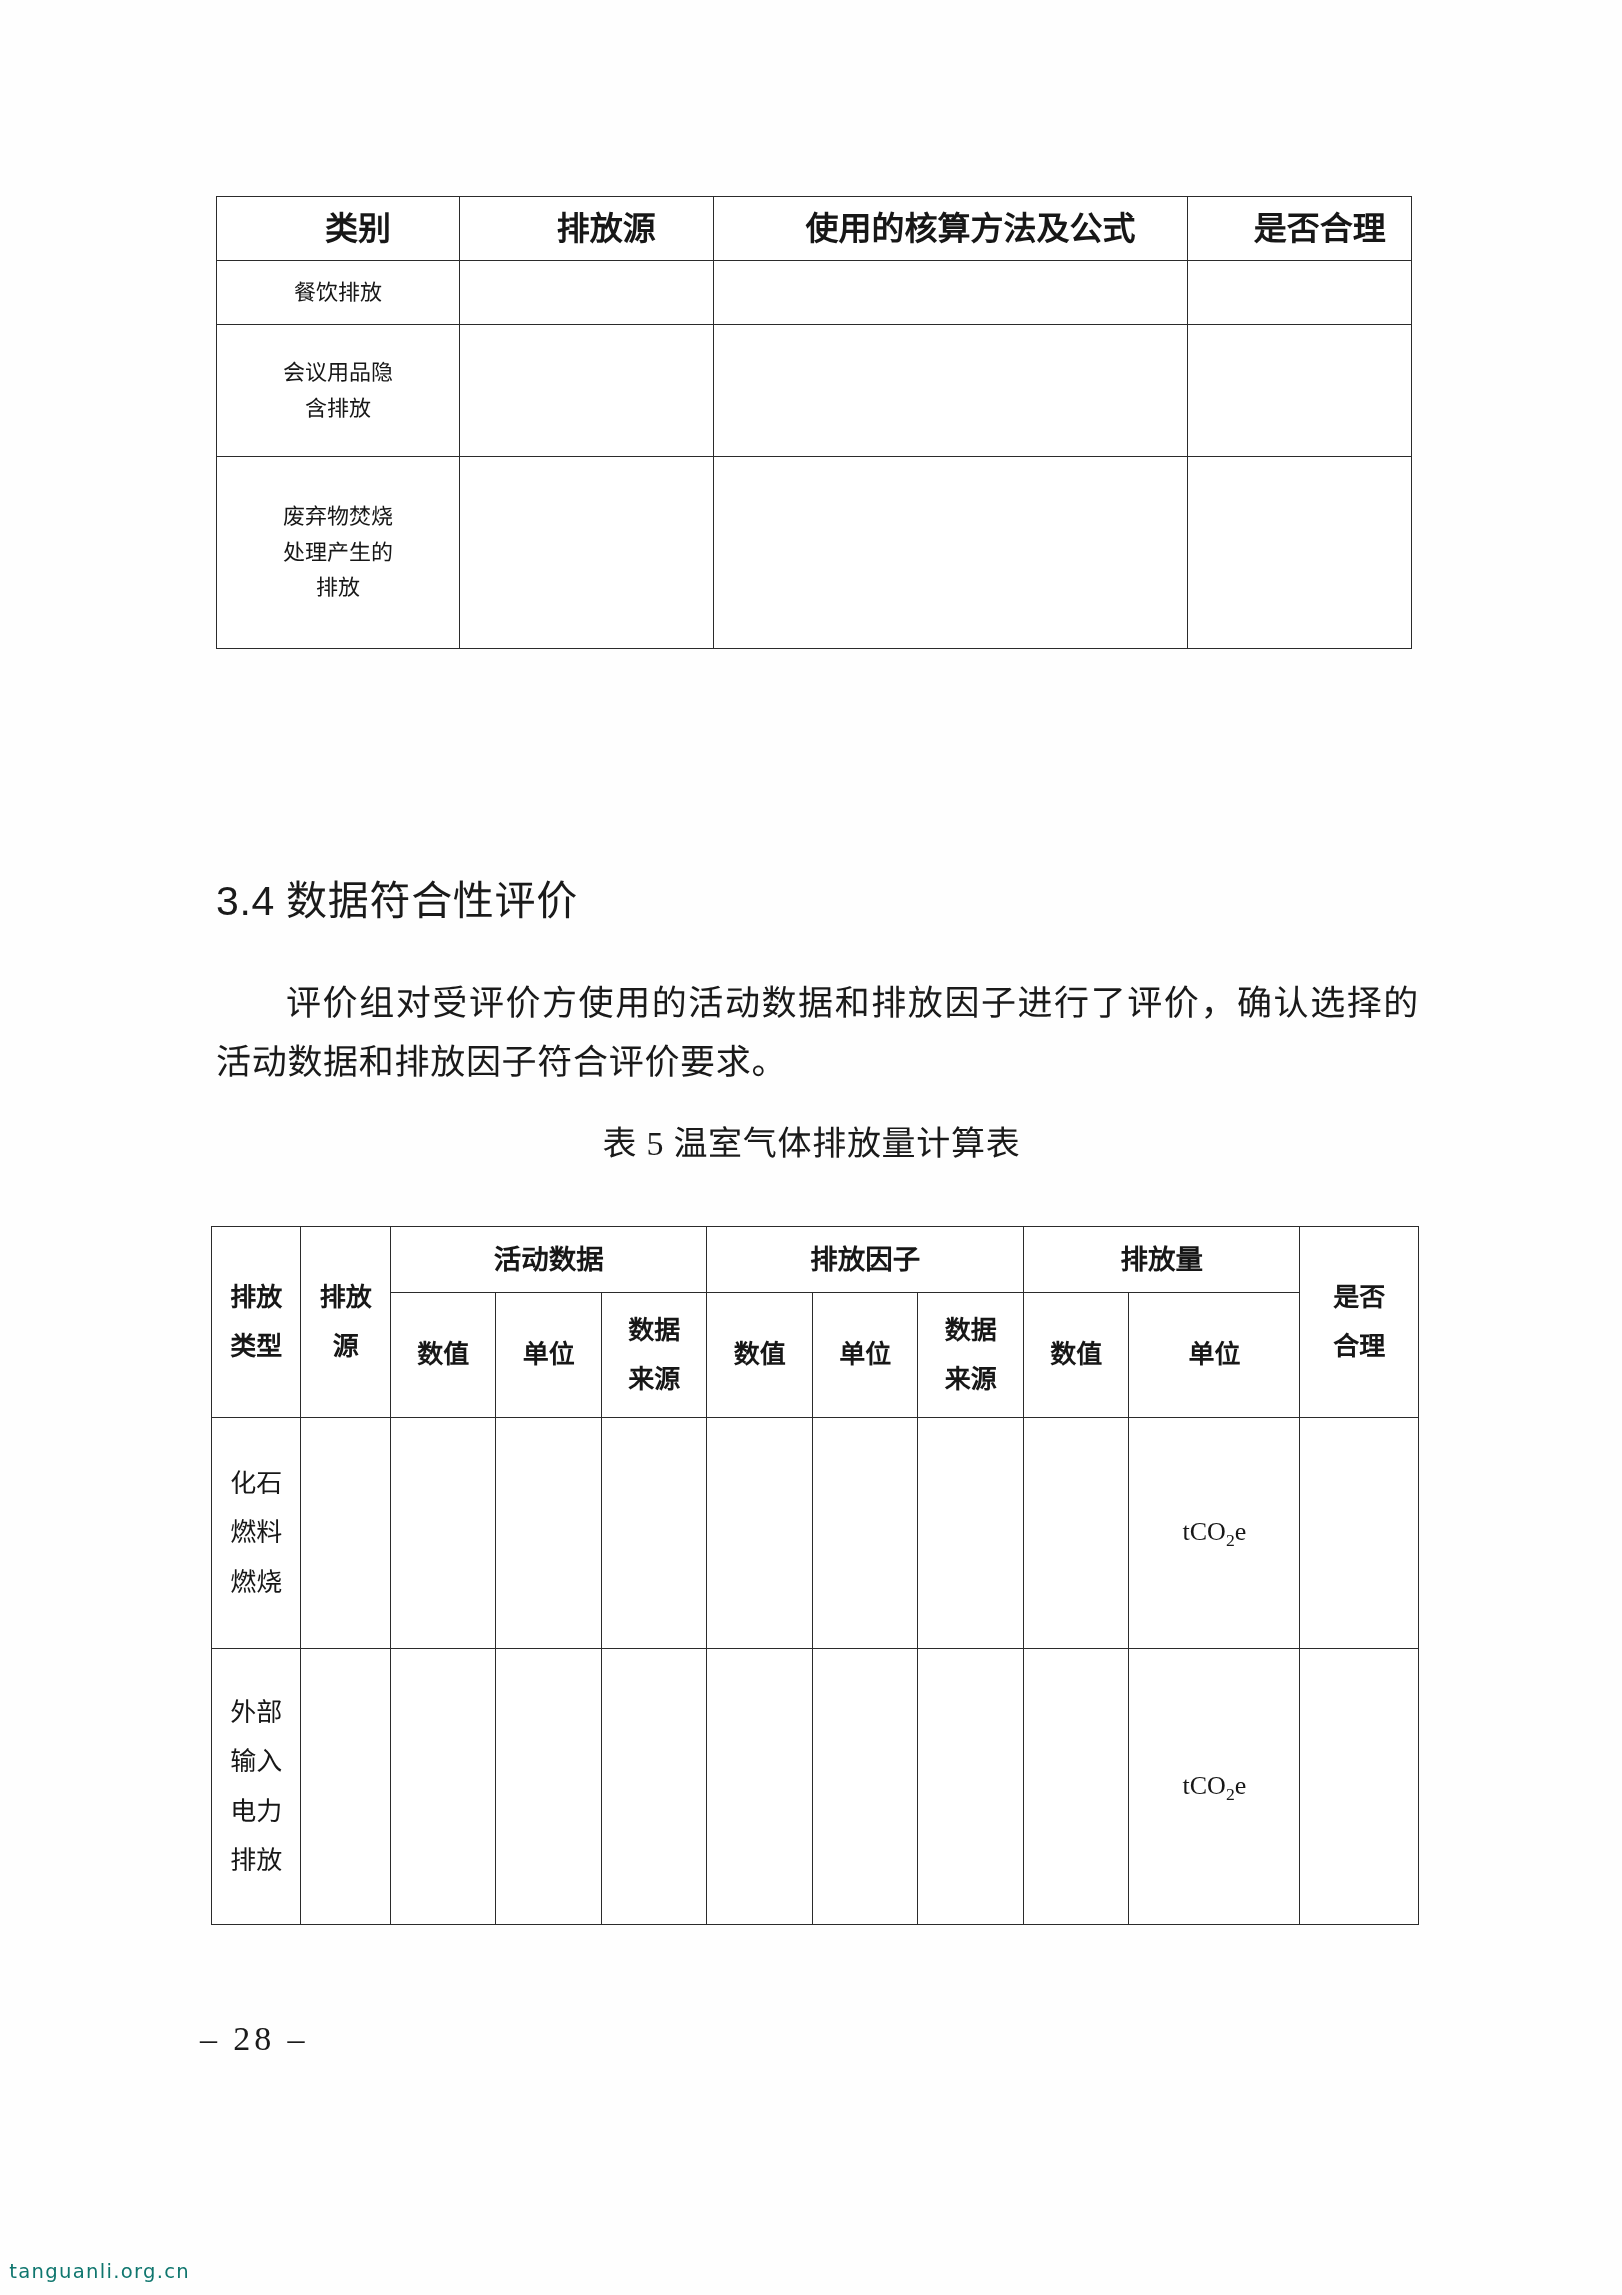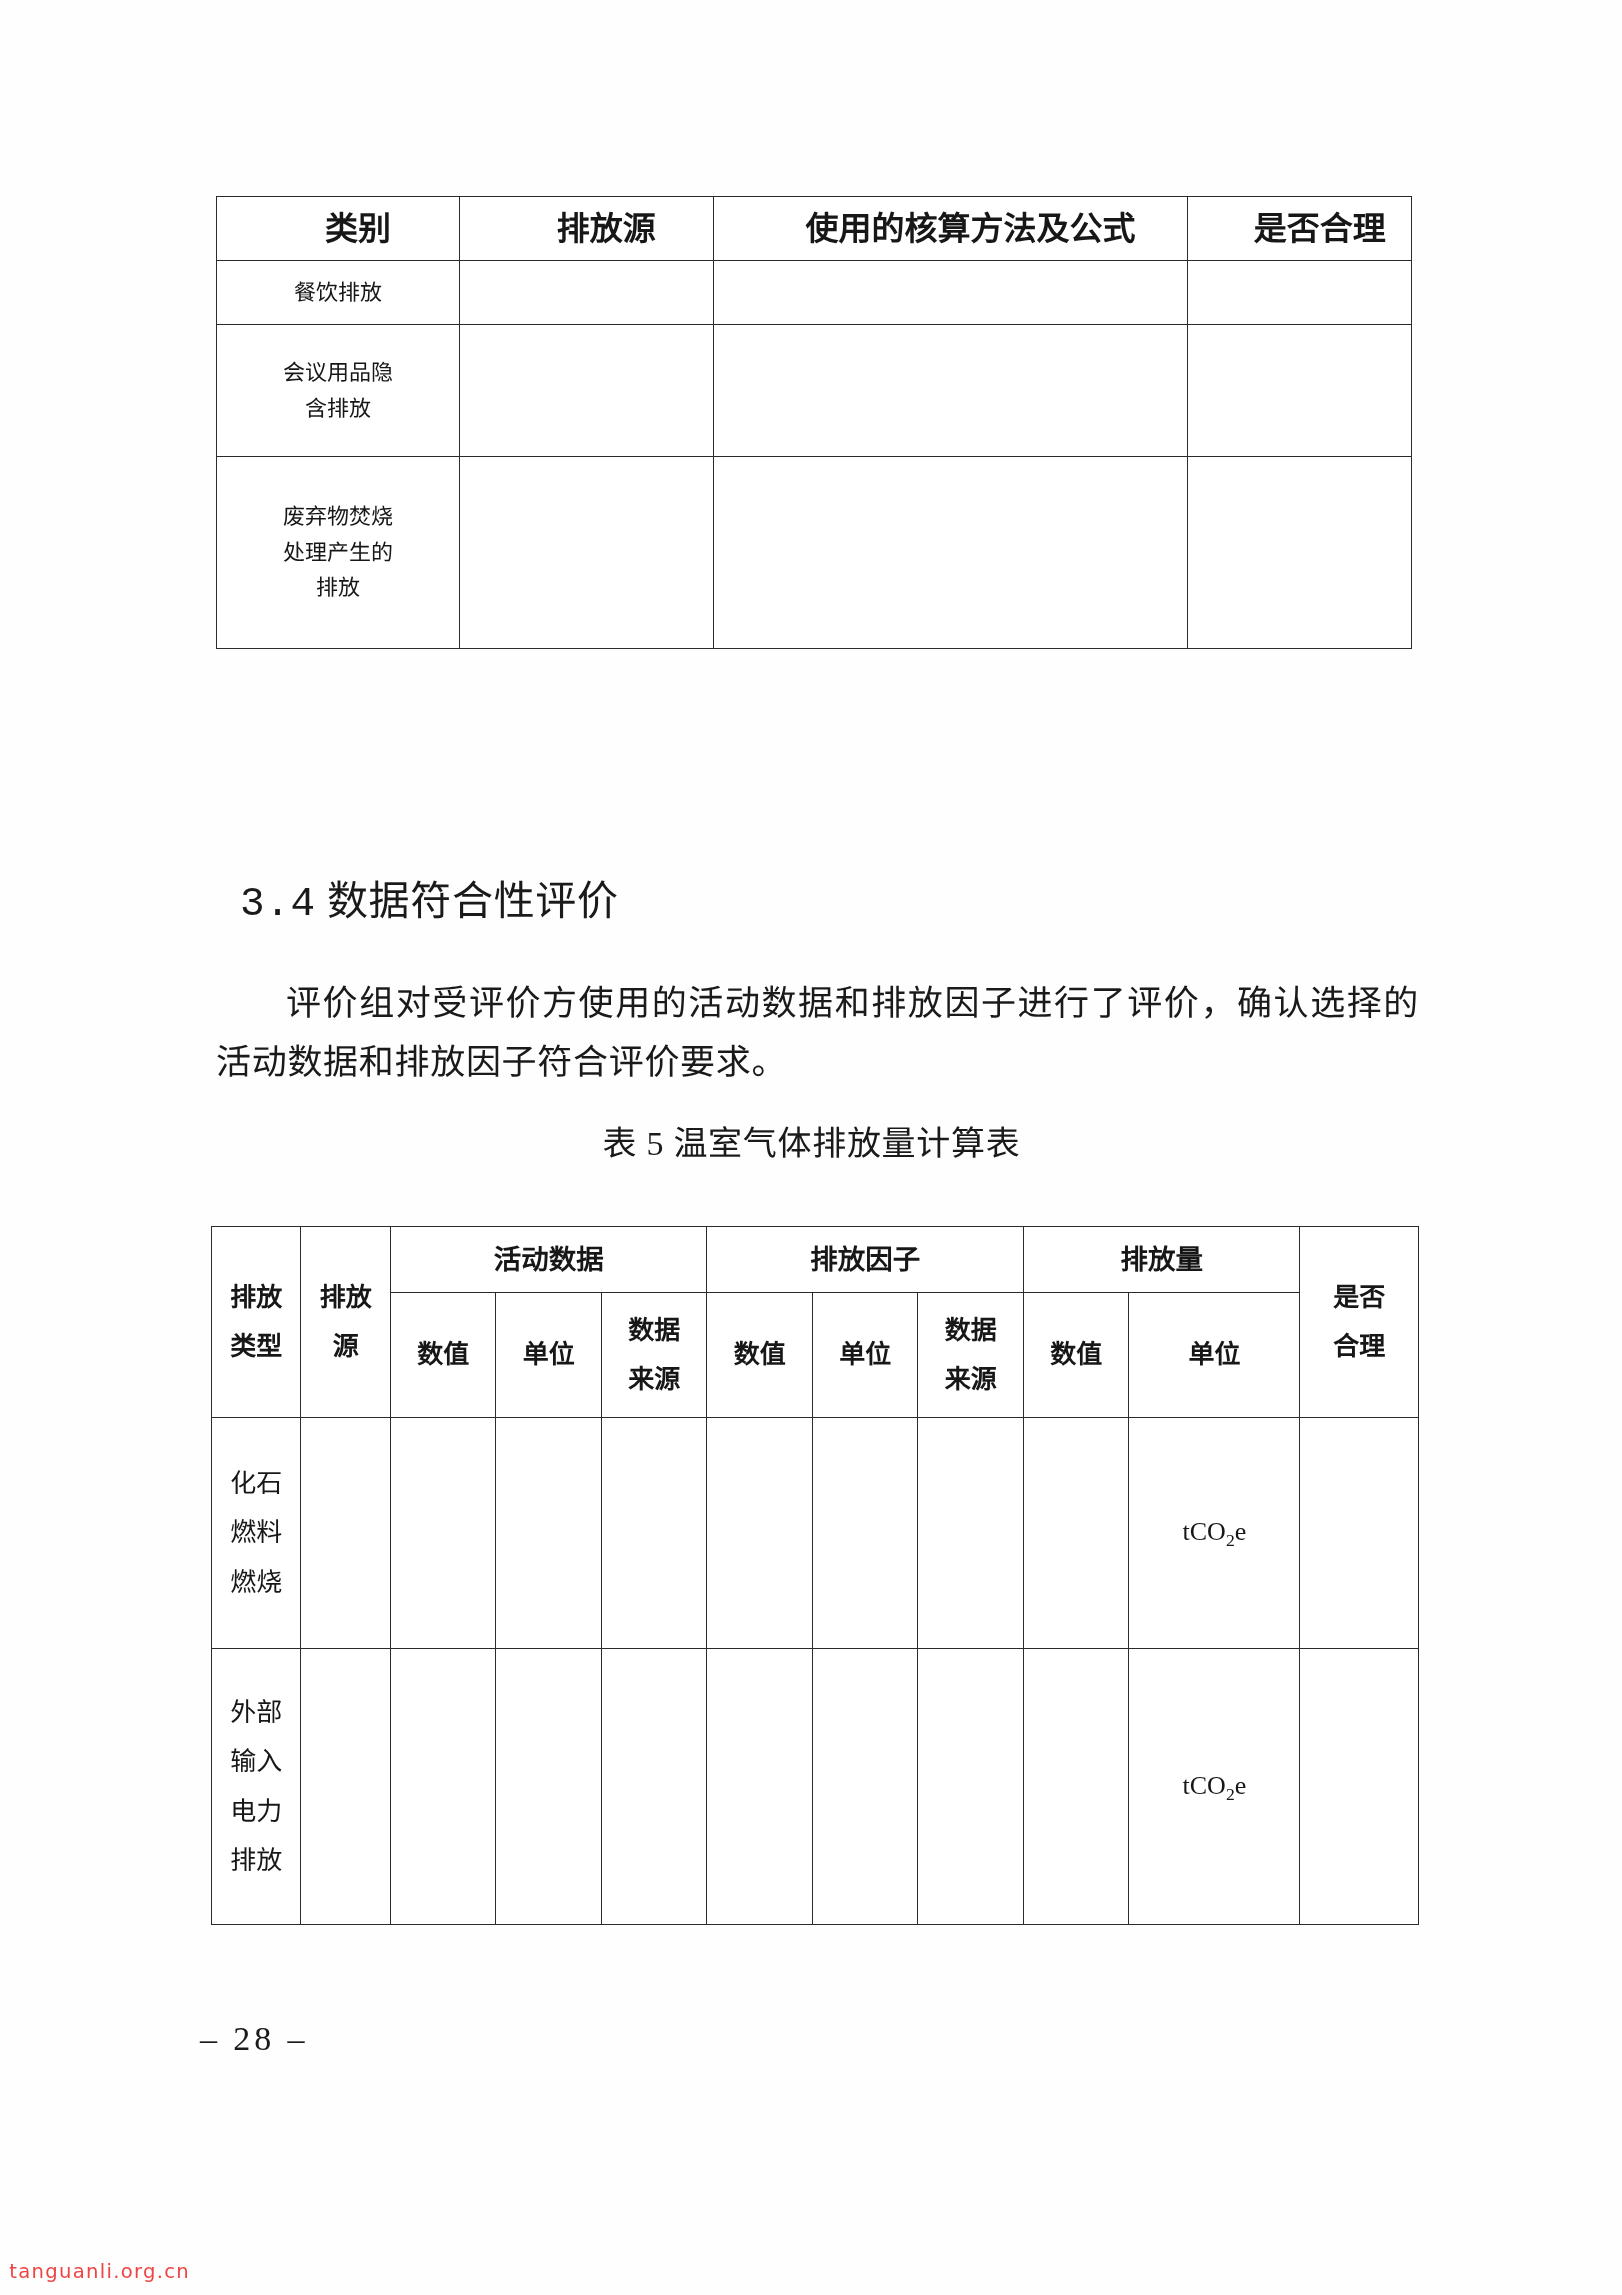--- a/index.html
+++ b/index.html
@@ -69,22 +69,21 @@
   
   .section-heading {
     position: absolute;
     left: 216px;
     top: 867px;
     font-size: 41px;
     letter-spacing: 0.7px;
     white-space: nowrap;
   }
   .section-heading .num {
-    font-family: Liberation Mono, monospace;
-    margin-left: 24px;
+    font-family: Liberation Sans, sans-serif;
   }
 
   
   .body-para {
     position: absolute;
     left: 216px;
     top: 940px;
     width: 1203px;
     font-size: 35px;
     line-height: 1.68;
@@ -148,21 +147,21 @@
   }
 
   
   .watermark {
     position: absolute;
     left: 9.2px;
     top: 2260px;
     font-family: "DejaVu Sans", "Liberation Sans", sans-serif;
     font-size: 19.6px;
     letter-spacing: 1.3px;
-    color: #ef4444;
+    color: #0f766e;
   }
 </style>
 </head>
 <body>
 
 <div class="page">
 
   <div class="table1-wrap">
     <table class="doc-table" id="table1">
       <colgroup>

